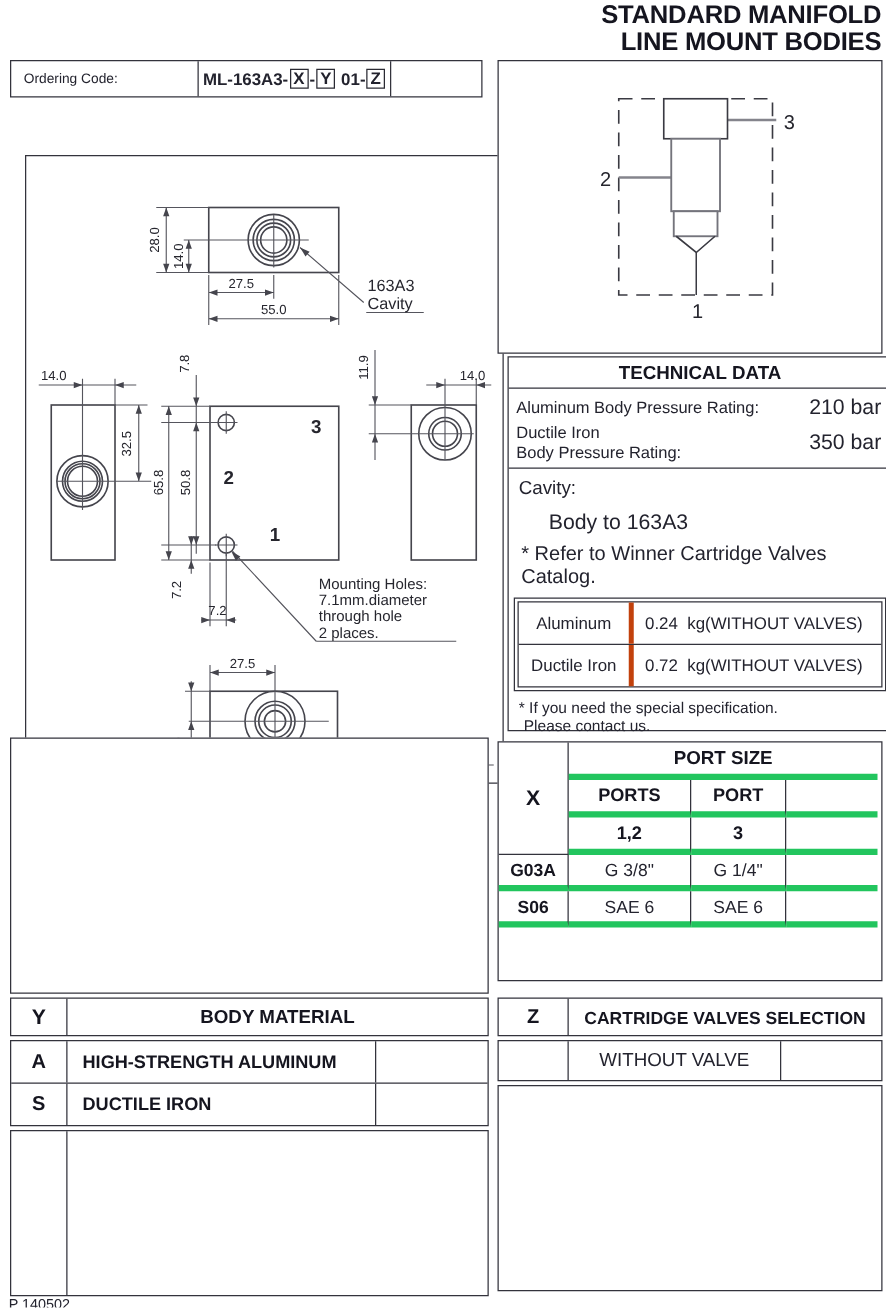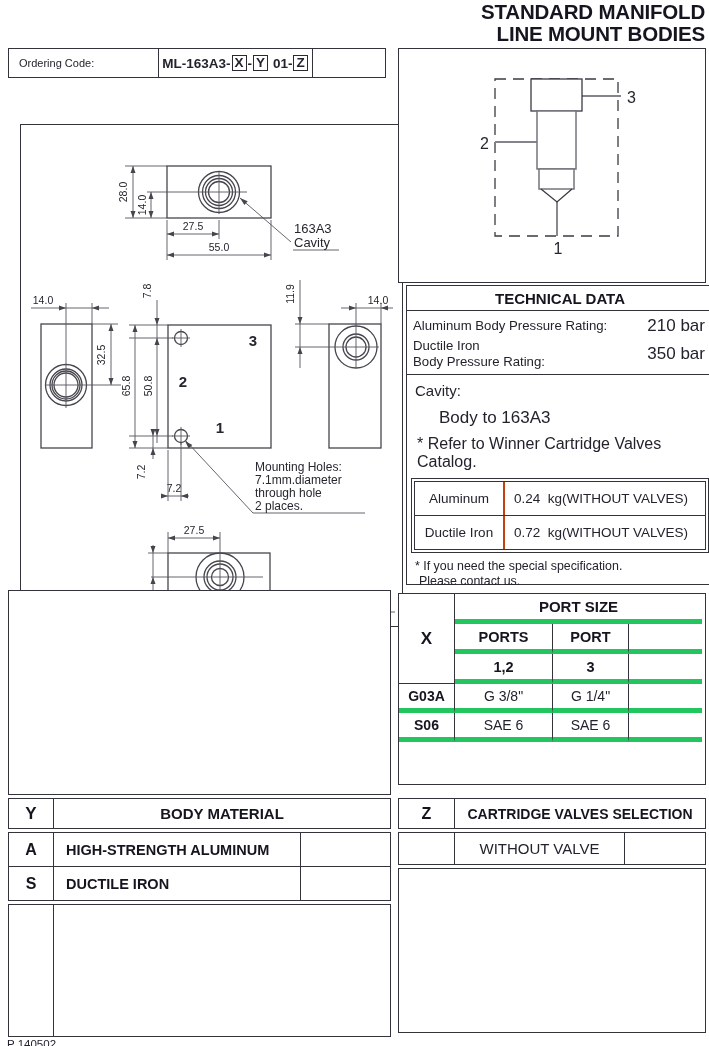--- a/index.html
+++ b/index.html
@@ -16,21 +16,21 @@
   
   .td-title{height:25px;border-bottom:1.6px solid #33333c;display:flex;align-items:center;justify-content:center;font-weight:bold;font-size:15px;color:#15151f;box-sizing:border-box;}
   .td-row{display:flex;justify-content:space-between;align-items:center;padding:2px 8px 0 6px;}
   .td-lbl{font-size:13.2px;line-height:15.5px;}
   .td-val{font-size:17px;white-space:nowrap;}
   .rule{border-top:1.4px solid #33333c;margin-top:5px;}
   .wt-outer{border:1.6px solid #33333c;margin:7px 4px 0 4px;padding:2px;}
   .wt-inner{border:1px solid #33333c;}
   .wt-row{display:flex;height:33px;align-items:center;font-size:13.5px;}
   .wt-row+.wt-row{border-top:1px solid #33333c;}
-  .wt-mat{width:88px;border-right:2px solid #c2410c;display:flex;align-items:center;justify-content:center;align-self:stretch;}
+  .wt-mat{width:88px;border-right:4px solid #c2410c;display:flex;align-items:center;justify-content:center;align-self:stretch;}
   .wt-val{padding-left:9px;}
   .note{font-size:12.4px;line-height:14.5px;margin:6px 0 0 8px;}
   
   .cell{position:absolute;display:flex;align-items:center;justify-content:center;box-sizing:border-box;}
   .bR{border-right:1px solid #33333c;} .bB{border-bottom:5px solid #22c55e;}
   .hdr{font-weight:bold;color:#15151f;}
   .footer{font-size:11.5px;color:#23232e;}
   svg text{font-family:"Liberation Sans",sans-serif;fill:#26262e;}
   .dim{font-size:10.5px;}
   .pnum{font-size:15px;font-weight:bold;}

